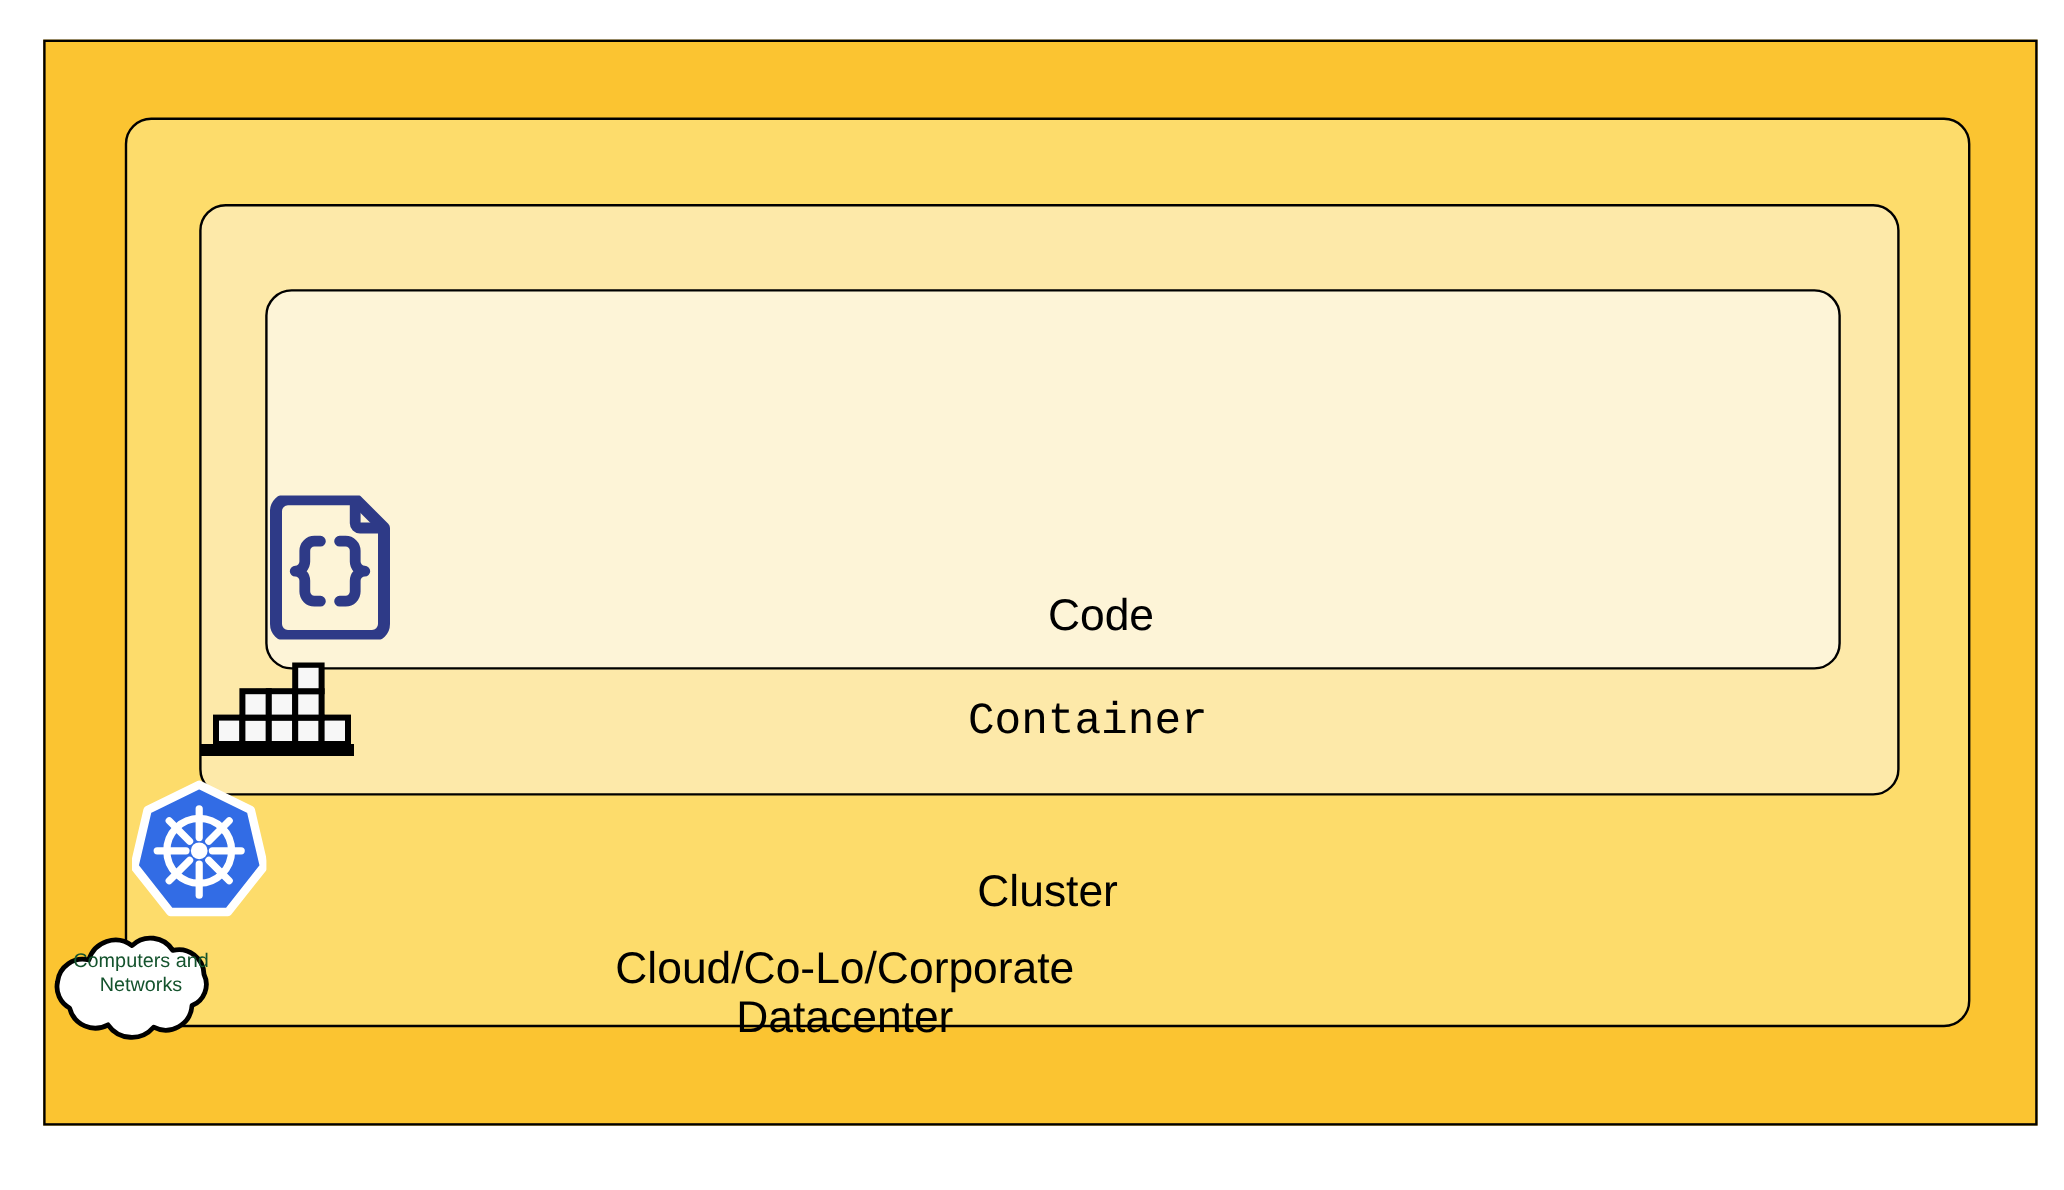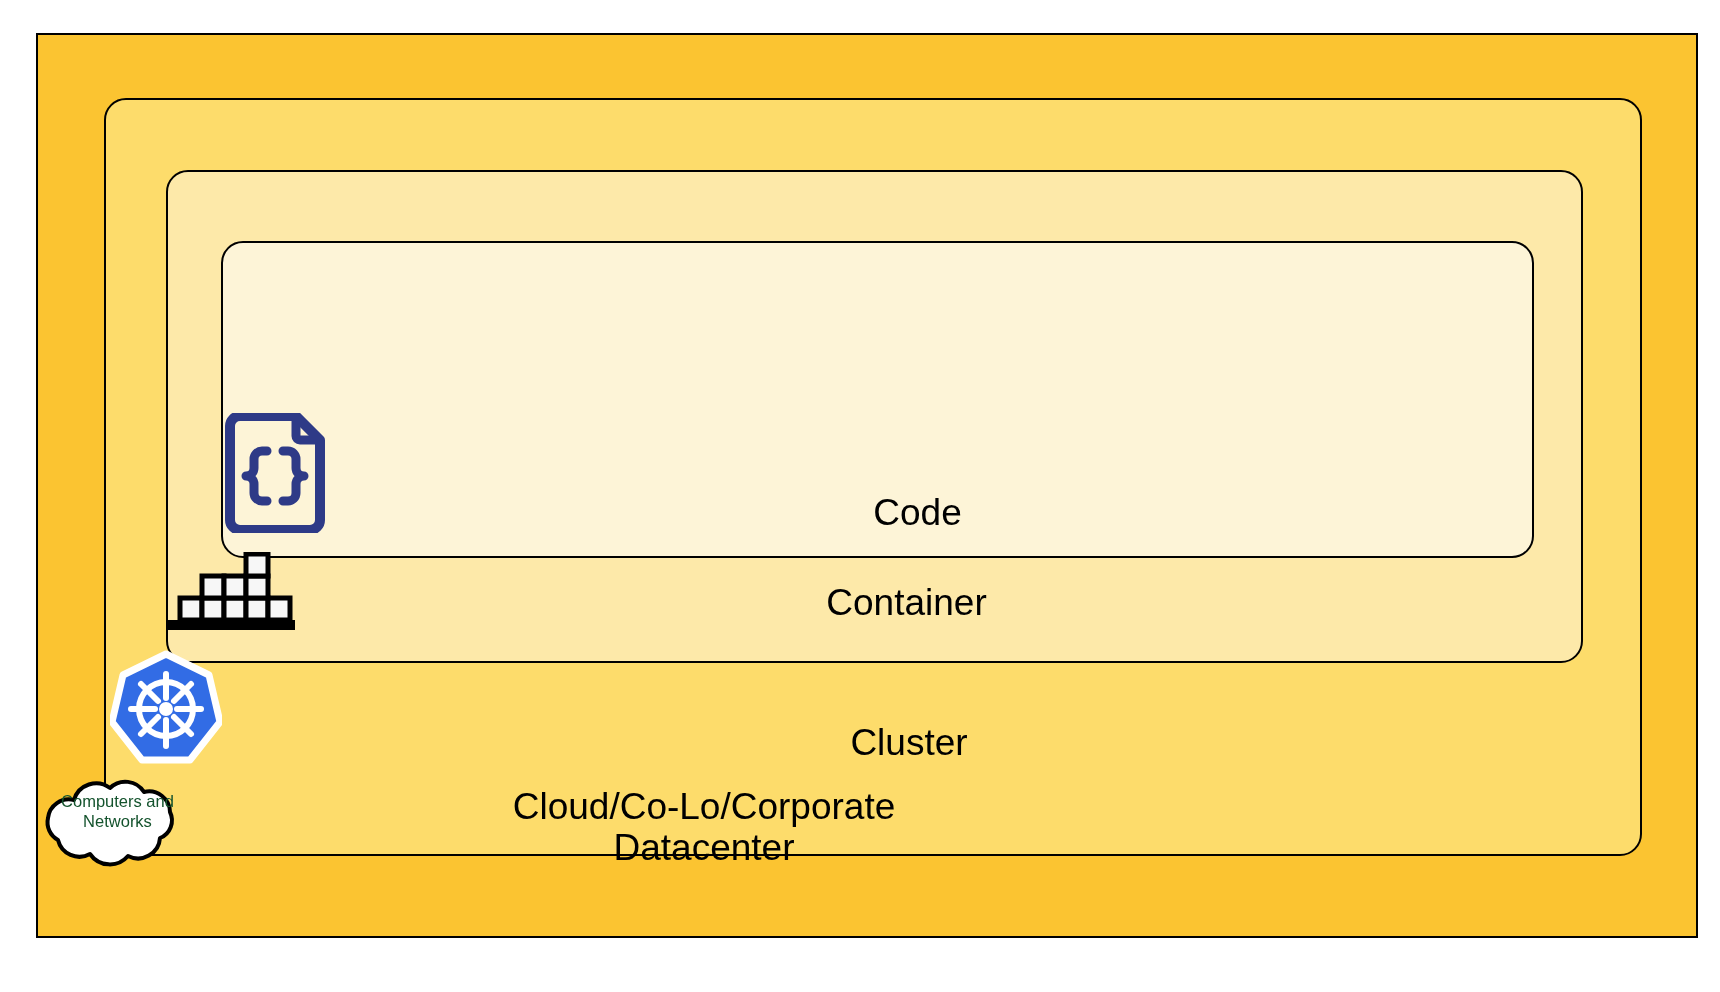--- a/index.html
+++ b/index.html
@@ -79,28 +79,28 @@
     top: 492px;
     width: 1393px;
     font-size: 37px;
   }
 
   .label-container {
     left: 166px;
     top: 582px;
     width: 1481px;
     font-size: 37px;
+    font-family: Liberation Mono, monospace;
   }
 
   .label-cluster {
     left: 104px;
     top: 722px;
     width: 1538px;
     font-size: 37px;
-    padding-left: 36px;
   }
 
   .label-datacenter {
     left: 36px;
     top: 786px;
     width: 1336px;
     font-size: 37px;
     text-align: center;
   }
 

